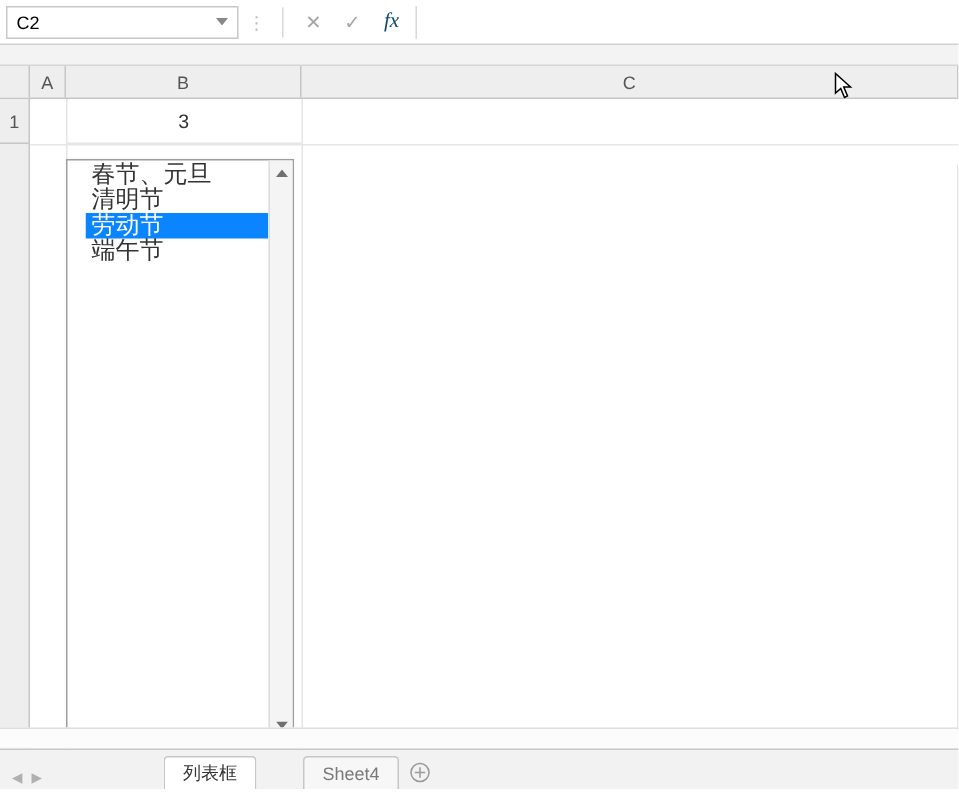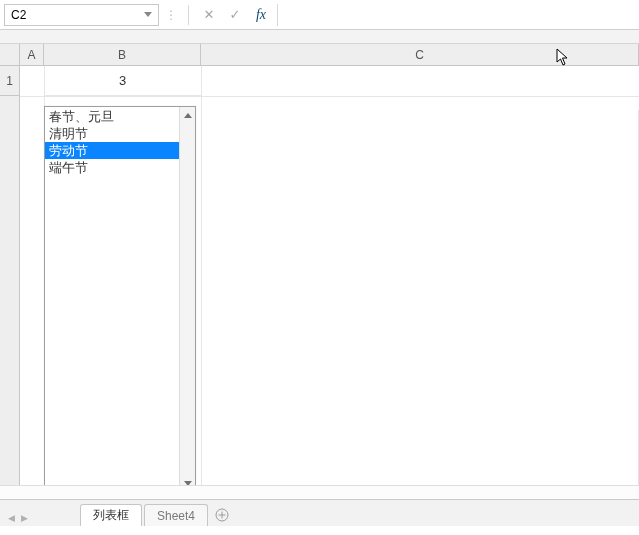--- a/index.html
+++ b/index.html
@@ -92,22 +92,22 @@
     position:absolute;
     left: 44px; top: 40px;
     width: 152px; height: 386px;
     background:#fff;
     border:1px solid #9e9e9e;
     box-shadow: 0 0 0 1px rgba(0,0,0,0.02);
     display:flex;
   }
   .listbox .items {
     flex:1; overflow:hidden;
-    font-size:13px; line-height:17px;
-    color:#333; padding:1px 0;
+    font-size:16px; line-height:17px;
+    color:#333; padding:1px 0;margin-left:12px;
   }
   .listbox .item {
     padding: 0 4px; height:17px; white-space:nowrap;
   }
   .listbox .item.selected {
     background:#0a84ff; color:#ffffff;
   }
   .listbox .scrollbar {
     width:16px; background:#f4f4f4; border-left:1px solid #dcdcdc;
     display:flex; flex-direction:column; justify-content:space-between;
@@ -124,21 +124,21 @@
     background:#f2f2f2; border-top:1px solid #c9c9c9;
     display:flex; align-items:flex-end;
     padding-left: 80px;
     gap:2px;
     font-size:12px;
   }
   .tab {
     height:22px; padding:0 12px; display:flex; align-items:center;
     border:1px solid #c6c6c6; border-bottom:none;
     background:#f7f7f7; color:#7a7a7a;
-    border-top-left-radius:3px; border-top-right-radius:3px;
+    border-top-left-radius:3px; border-top-right-radius:3px;margin-left:29px;
   }
   .tab.active { background:#fff; color:#333; }
   .tabsbar .plus {
     height:22px; width:24px; display:flex; align-items:center; justify-content:center;
     color:#8a8a8a;
   }
   .tabsbar .navpad { position:absolute; left:8px; bottom:3px; display:flex; gap:6px; color:#b0b0b0; font-size:9px; }
 
   
   .hscroll {

